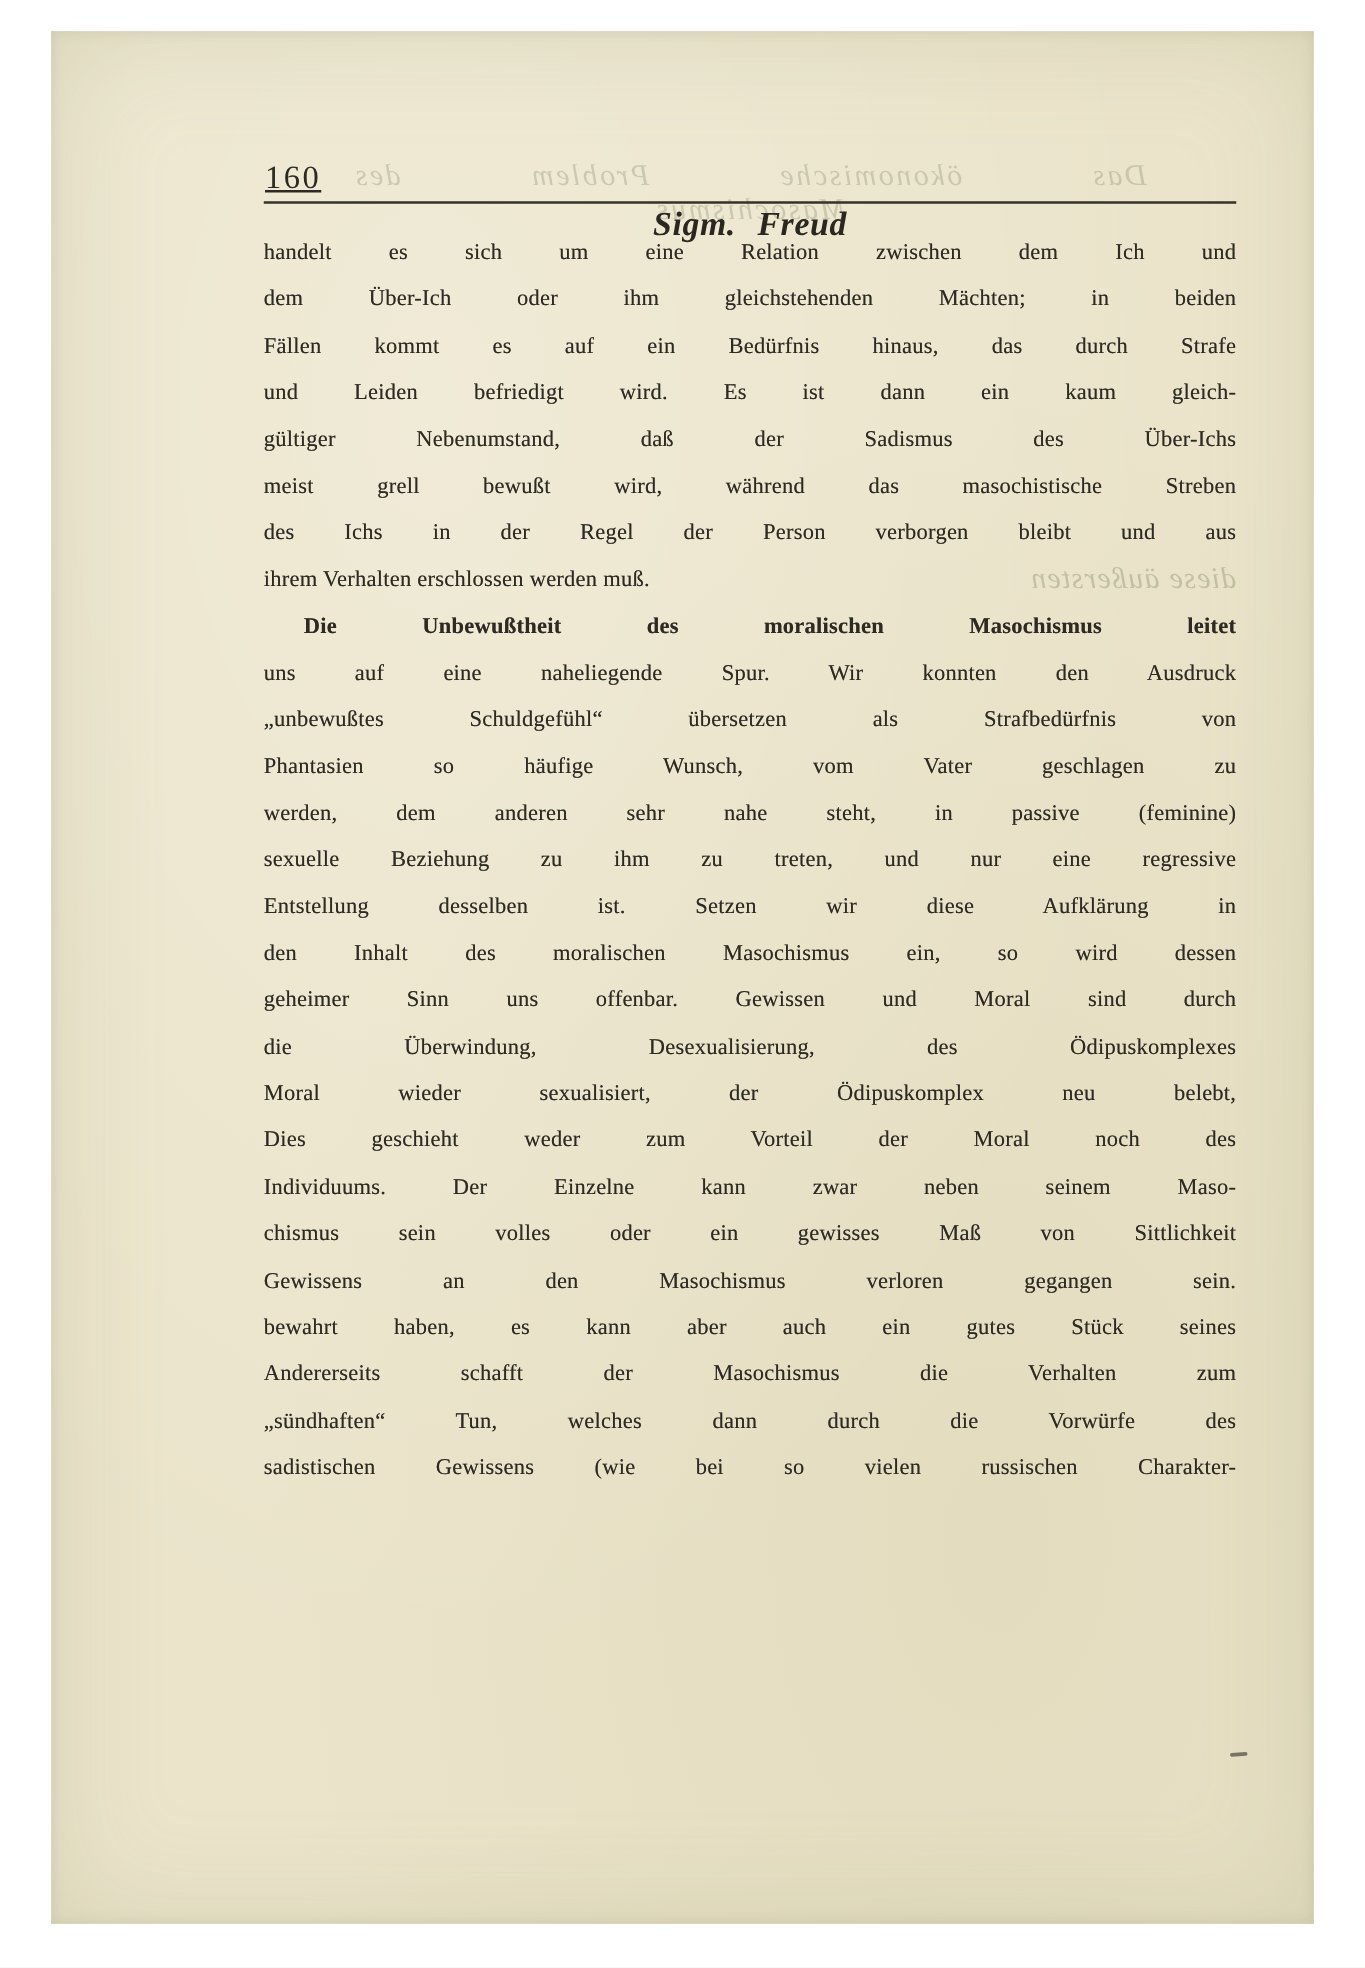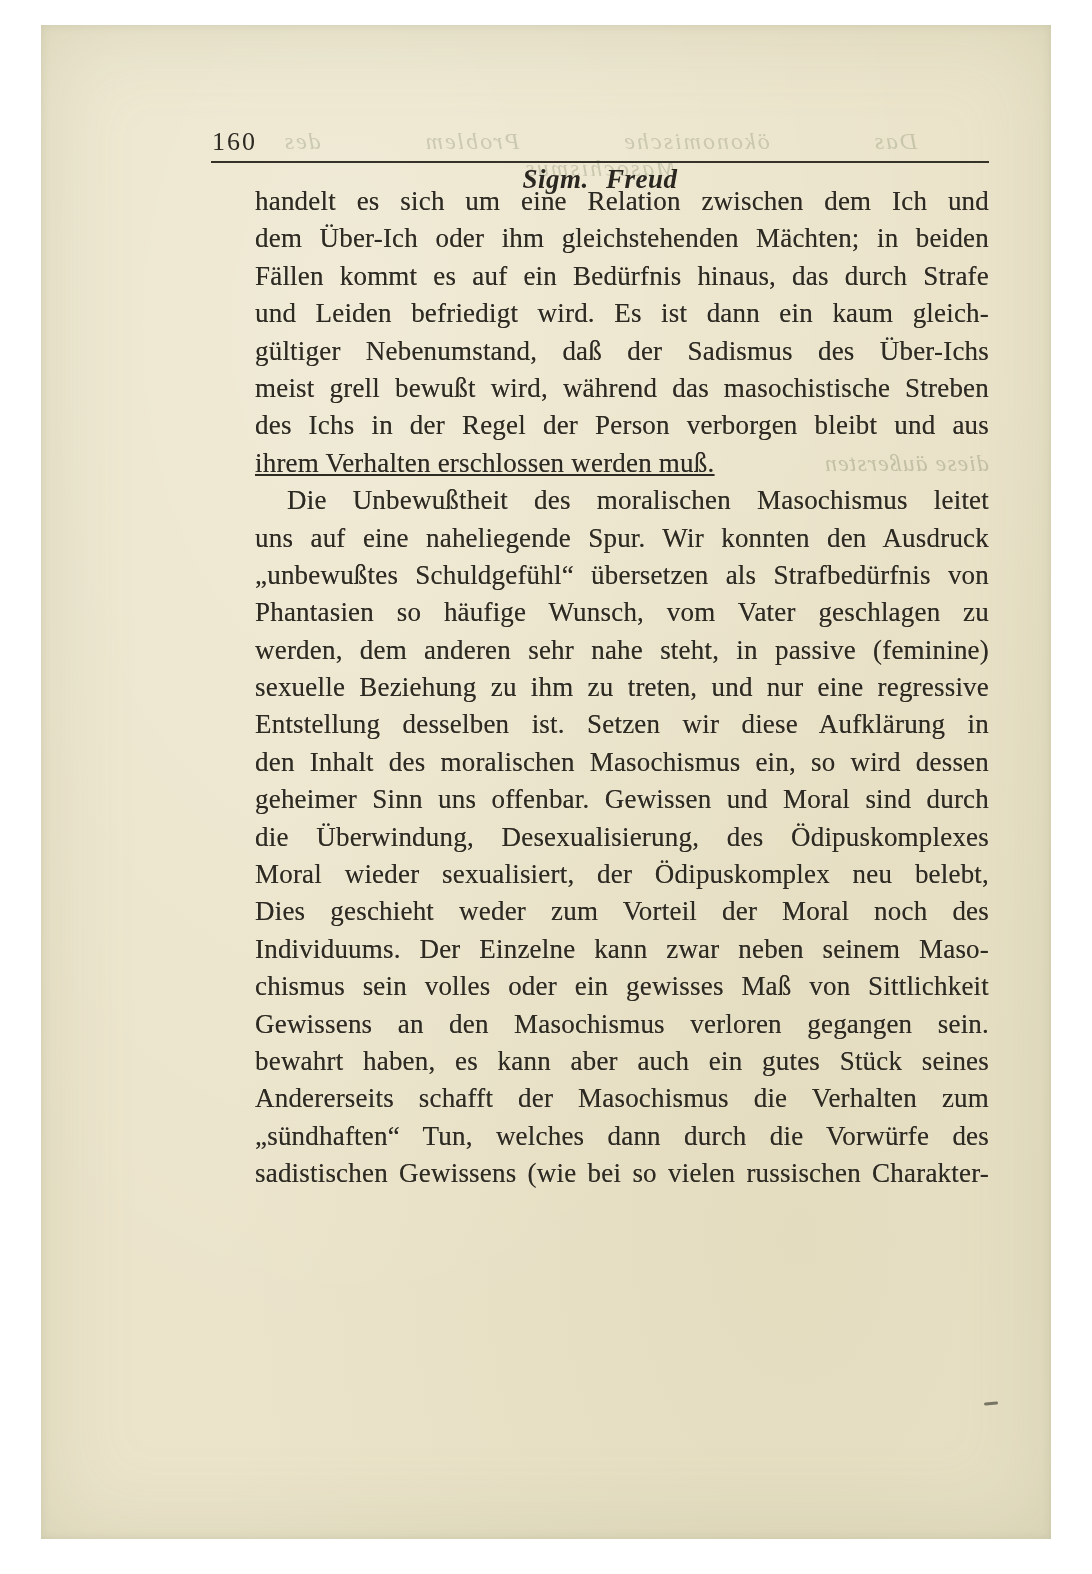--- a/index.html
+++ b/index.html
@@ -40,20 +40,21 @@
     height: 1514px;
     color: #2d2a23;
   }
   .pagenum {
     position: absolute;
     left: 1px;
     top: 102px;
     font-size: 26px;
     letter-spacing: 2px;
     color: #2d2a23;
+    text-decoration: underline;
   }
   .title {
     position: absolute;
     left: 0;
     top: 100px;
     width: 100%;
     text-align: center;
     font-size: 27px;
     font-style: italic;
     font-weight: 700;
@@ -70,38 +71,37 @@
     border-top: 2.5px solid #35322a;
     filter: blur(0.2px);
   }
   .textblock {
     position: absolute;
     left: 0;
     top: 158px;
     width: 778px;
   }
   .line {
-    font-size: 27px;
+    font-size: 18px;
     line-height: 37.4px;
     height: 37.4px;
     white-space: normal;
     text-align: justify;
     text-align-last: justify;
     letter-spacing: 0.2px;
     color: #2d2a23;
     text-shadow: 0 0 0.5px rgba(43,40,32,0.55);
     overflow: hidden;
-    margin-left: 44px;
   }
   .line.flush {
     text-align-last: left;
-    text-decoration: underline;
   }
   .line.indent {
     text-indent: 32px;
+    font-weight: bold;
   }
   
   .ghost {
     position: absolute;
     transform: scaleX(-1);
     color: rgba(128,138,102,0.32);
     filter: blur(0.6px);
     font-style: italic;
     pointer-events: none;
   }

